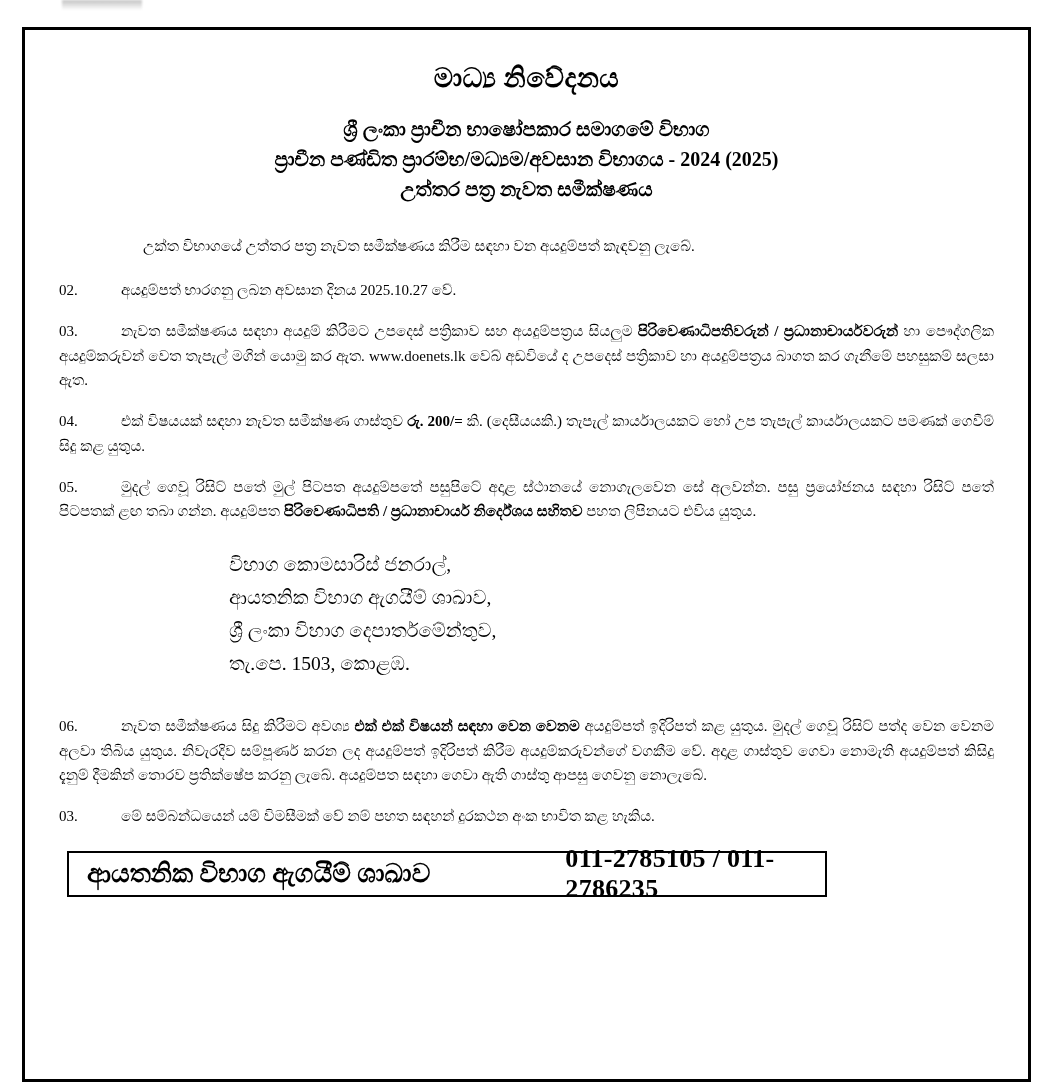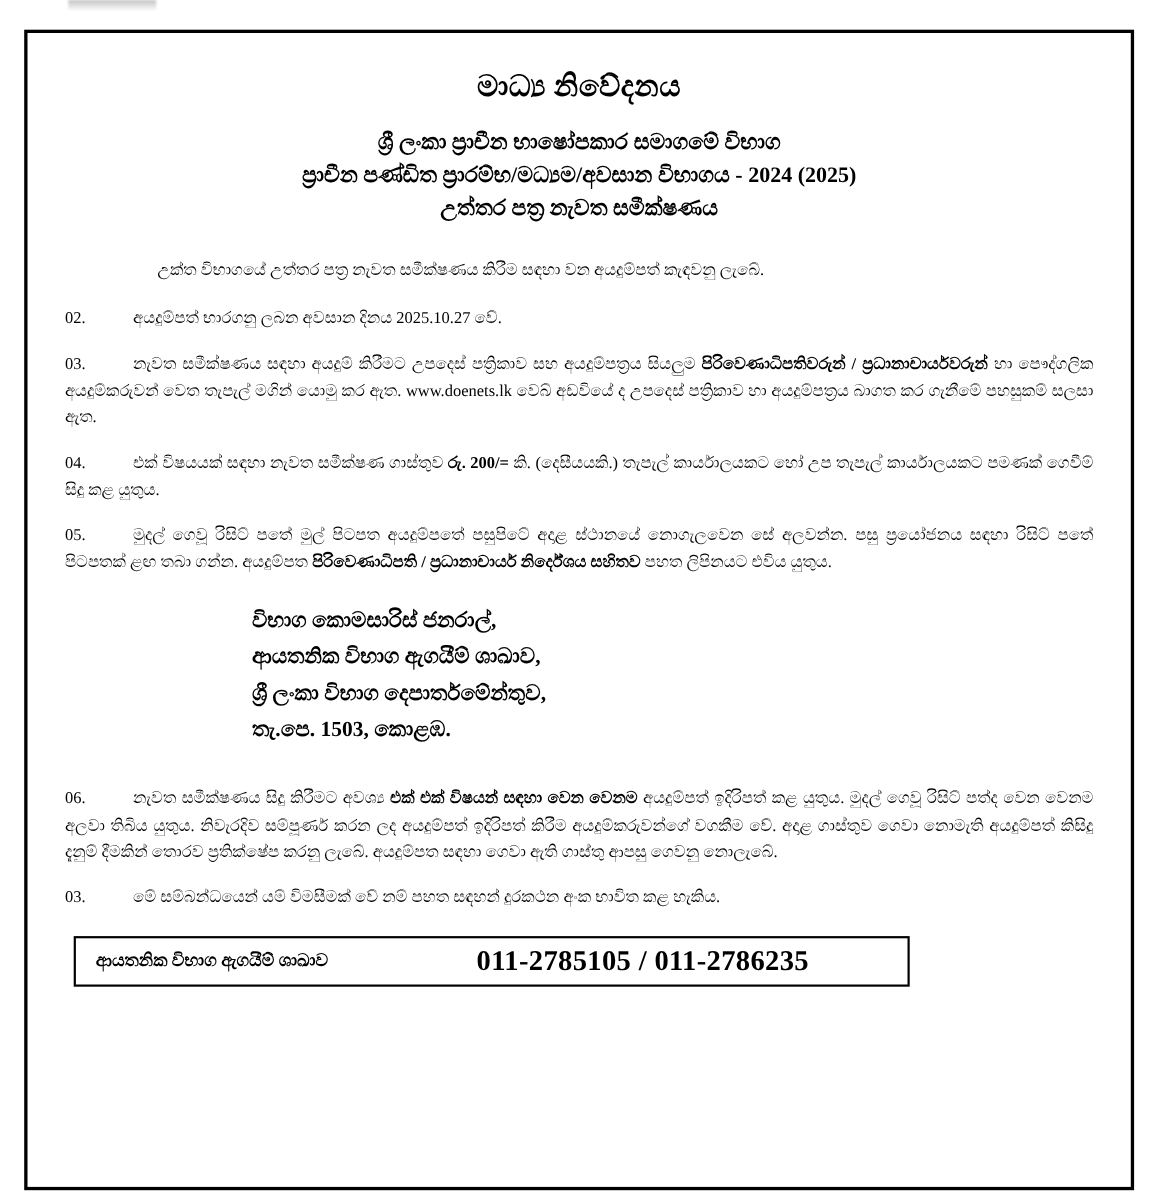--- a/index.html
+++ b/index.html
@@ -85,39 +85,39 @@
   }
   b, .b {
     font-weight: bold;
   }
 
   
   .address-block {
     margin: 26px 0 0 0;
     padding-left: 170px;
     font-size: 19.5px;
-    font-weight: bold;
+    font-weight: normal;
     line-height: 1.68;
   }
   .address-block div {
     white-space: nowrap;
   }
 
   
   .contact-box {
     margin: 22px 6px 0 8px;
     border: 2.5px solid #000000;
     box-sizing: border-box;
     height: 46px;
     display: flex;
     align-items: center;
     width: 760px;
   }
   .contact-label {
-    font-size: 16px;
+    font-size: 26px;
     font-weight: bold;
     padding-left: 18px;
     flex: 0 0 auto;
   }
   .contact-number {
     font-size: 26px;
     font-weight: bold;
     margin-left: 135px;
     letter-spacing: 0.3px;
   }

